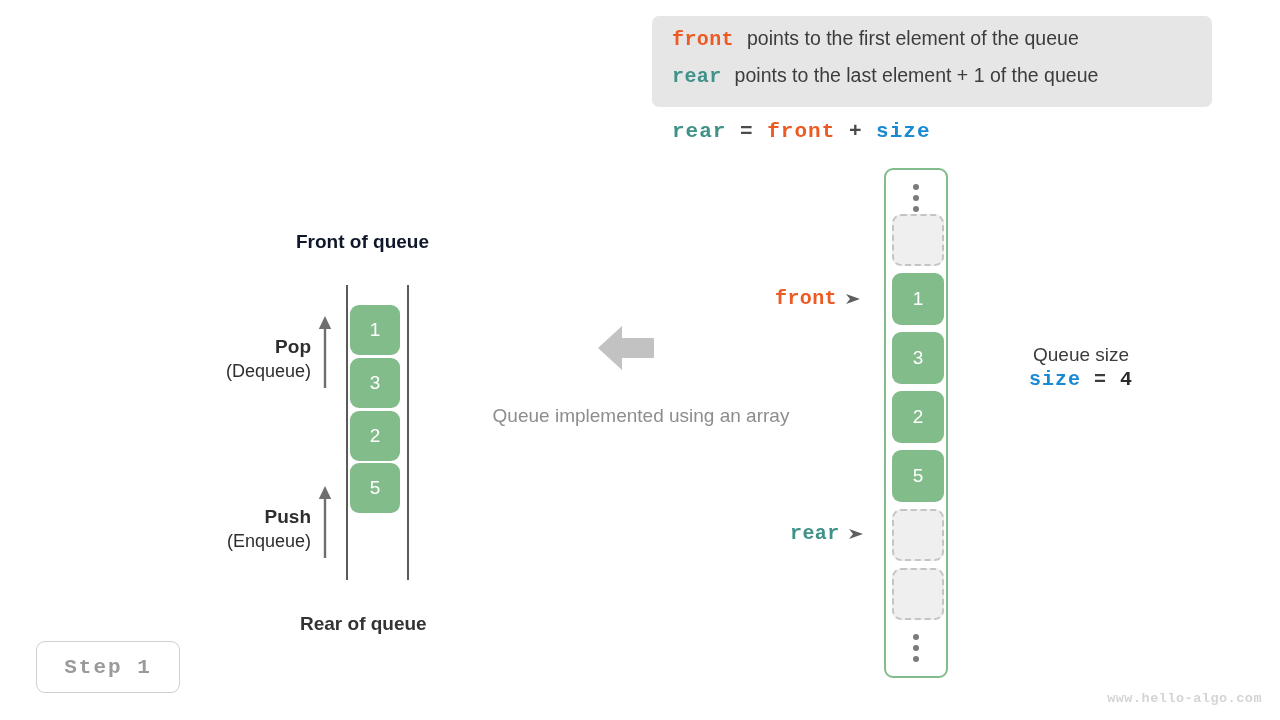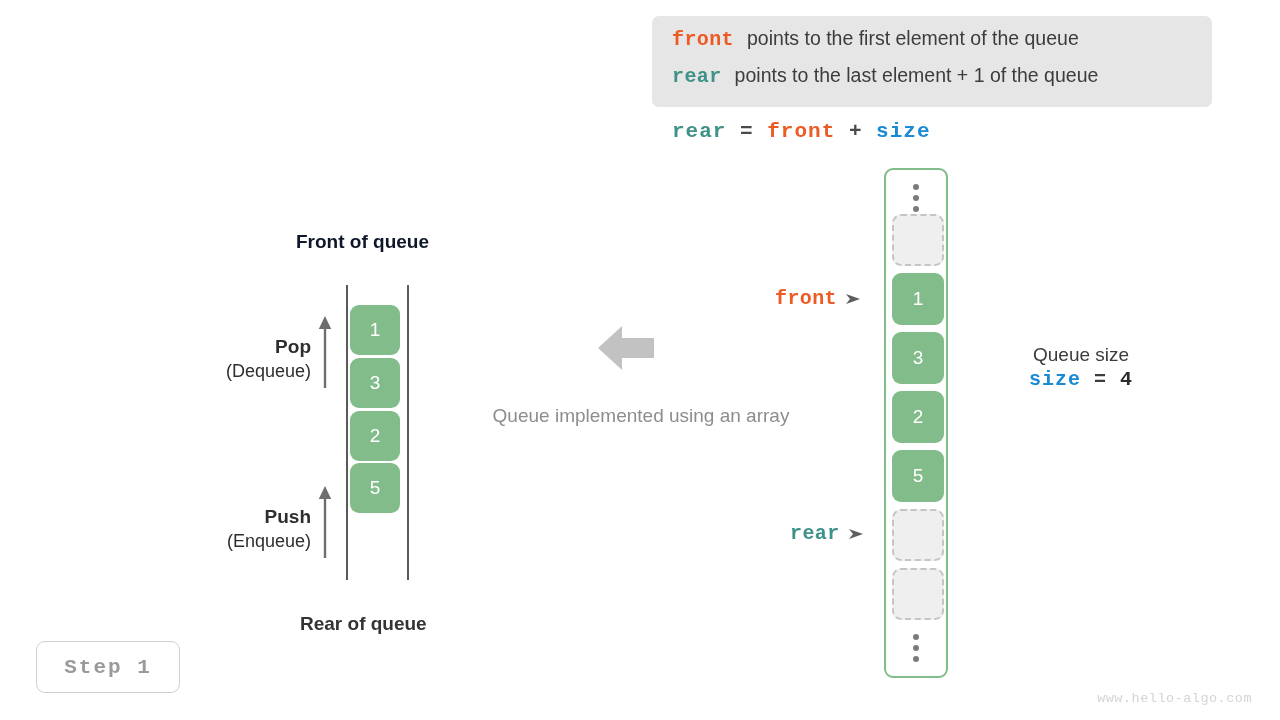--- a/index.html
+++ b/index.html
@@ -138,23 +138,23 @@
 
   
   #step-badge {
     position:absolute; left:36px; top:641px; width:144px; height:52px;
     border:1.6px solid #d0d0d0; border-radius:9px;
     display:flex; align-items:center; justify-content:center;
     font-family:"Liberation Mono", monospace;
     font-weight:bold; font-size:21px; letter-spacing:2px; color:#9a9a9a;
   }
   #watermark {
-    position:absolute; right:28px; bottom:14px;
-    font-family:"Liberation Mono", monospace;
-    font-size:13.5px; color:#d4d4d4; letter-spacing:.5px;
+    position:absolute; right:18px; bottom:14px;
+    font-family:"Liberation Mono", monospace;
+    font-size:13.5px; color:#d4d4d4; letter-spacing:.5px;font-weight:bold;
   }
 </style>
 </head>
 <body>
 
 <div id="legend-box">
   <div class="legend-row">
     <span class="legend-key front">front</span>
     <span class="legend-text">points to the first element of the queue</span>
   </div>

